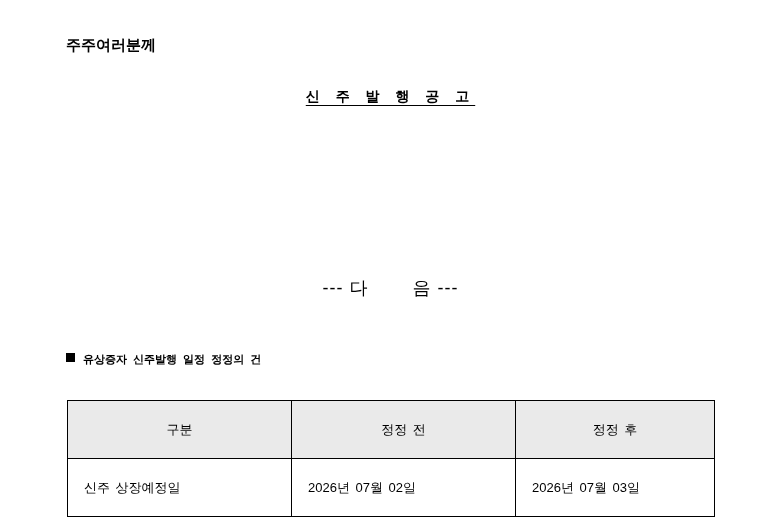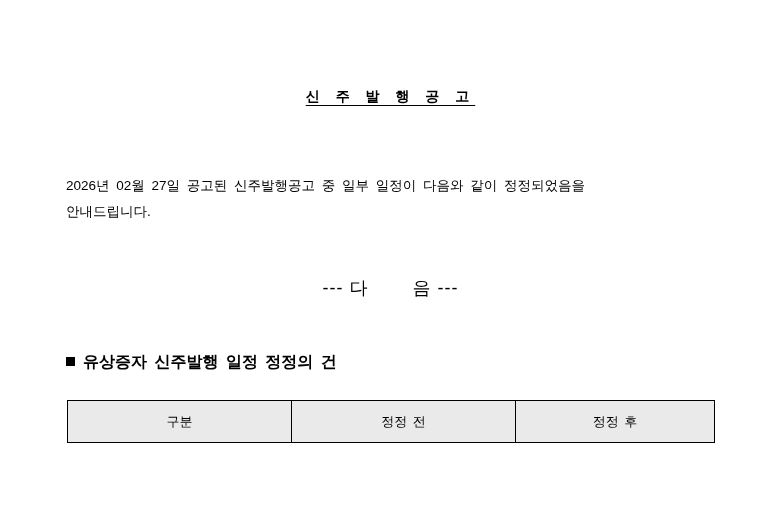--- a/index.html
+++ b/index.html
@@ -63,21 +63,21 @@
     letter-spacing: 1px;
   }
   .divider-line .gap {
     display: inline-block;
     width: 32px;
   }
   .section-heading {
     position: absolute;
     left: 66px;
     top: 352px;
-    font-size: 16px;
+    font-size: 11px;
     font-weight: bold;
     word-spacing: 3px;
   }
   .section-heading .marker {
     display: inline-block;
     width: 9px;
     height: 9px;
     background: #000;
     margin-right: 8px;
     vertical-align: 1px;
@@ -89,42 +89,39 @@
     width: 647px;
     border-collapse: collapse;
     table-layout: fixed;
   }
   table.schedule th,
   table.schedule td {
     border: 1px solid #000000;
     font-size: 13px;
     font-weight: normal;
     height: 25px;
-    padding: 8px;
+    padding: 16px;
     word-spacing: 2px;
   }
   table.schedule thead th {
     background: #eaeaea;
   }
   table.schedule col.c1 { width: 224px; }
   table.schedule col.c2 { width: 224px; }
   table.schedule col.c3 { width: 199px; }
 </style>
 </head>
 <body>
 
 <div class="page">
 
+  <div class="salutation">주주여러분께</div>
 
   <div class="doc-title">신 주 발 행 공 고</div>
 
-  <div class="body-text">
-    <span class="line1">2026년 02월 27일 공고된 신주발행공고 중 일부 일정이 다음와 같이 정정되었음을</span>
-    <span class="line2">안내드립니다.</span>
-  </div>
 
   <div class="divider-line">
     <span>--- 다</span>
     <span class="gap"></span>
     <span>음 ---</span>
   </div>
 
   <div class="section-heading">
     <span class="marker"></span><span>유상증자 신주발행 일정 정정의 건</span>
   </div>
@@ -136,16 +133,21 @@
       <col class="c3">
     </colgroup>
     <thead>
       <tr>
         <th>구분</th>
         <th>정정 전</th>
         <th>정정 후</th>
       </tr>
     </thead>
     <tbody>
+      <tr>
+        <td>신주 상장예정일</td>
+        <td>2026년 07월 02일</td>
+        <td>2026년 07월 03일</td>
+      </tr>
     </tbody>
   </table>
 
 </div>
 
 </body></html>

